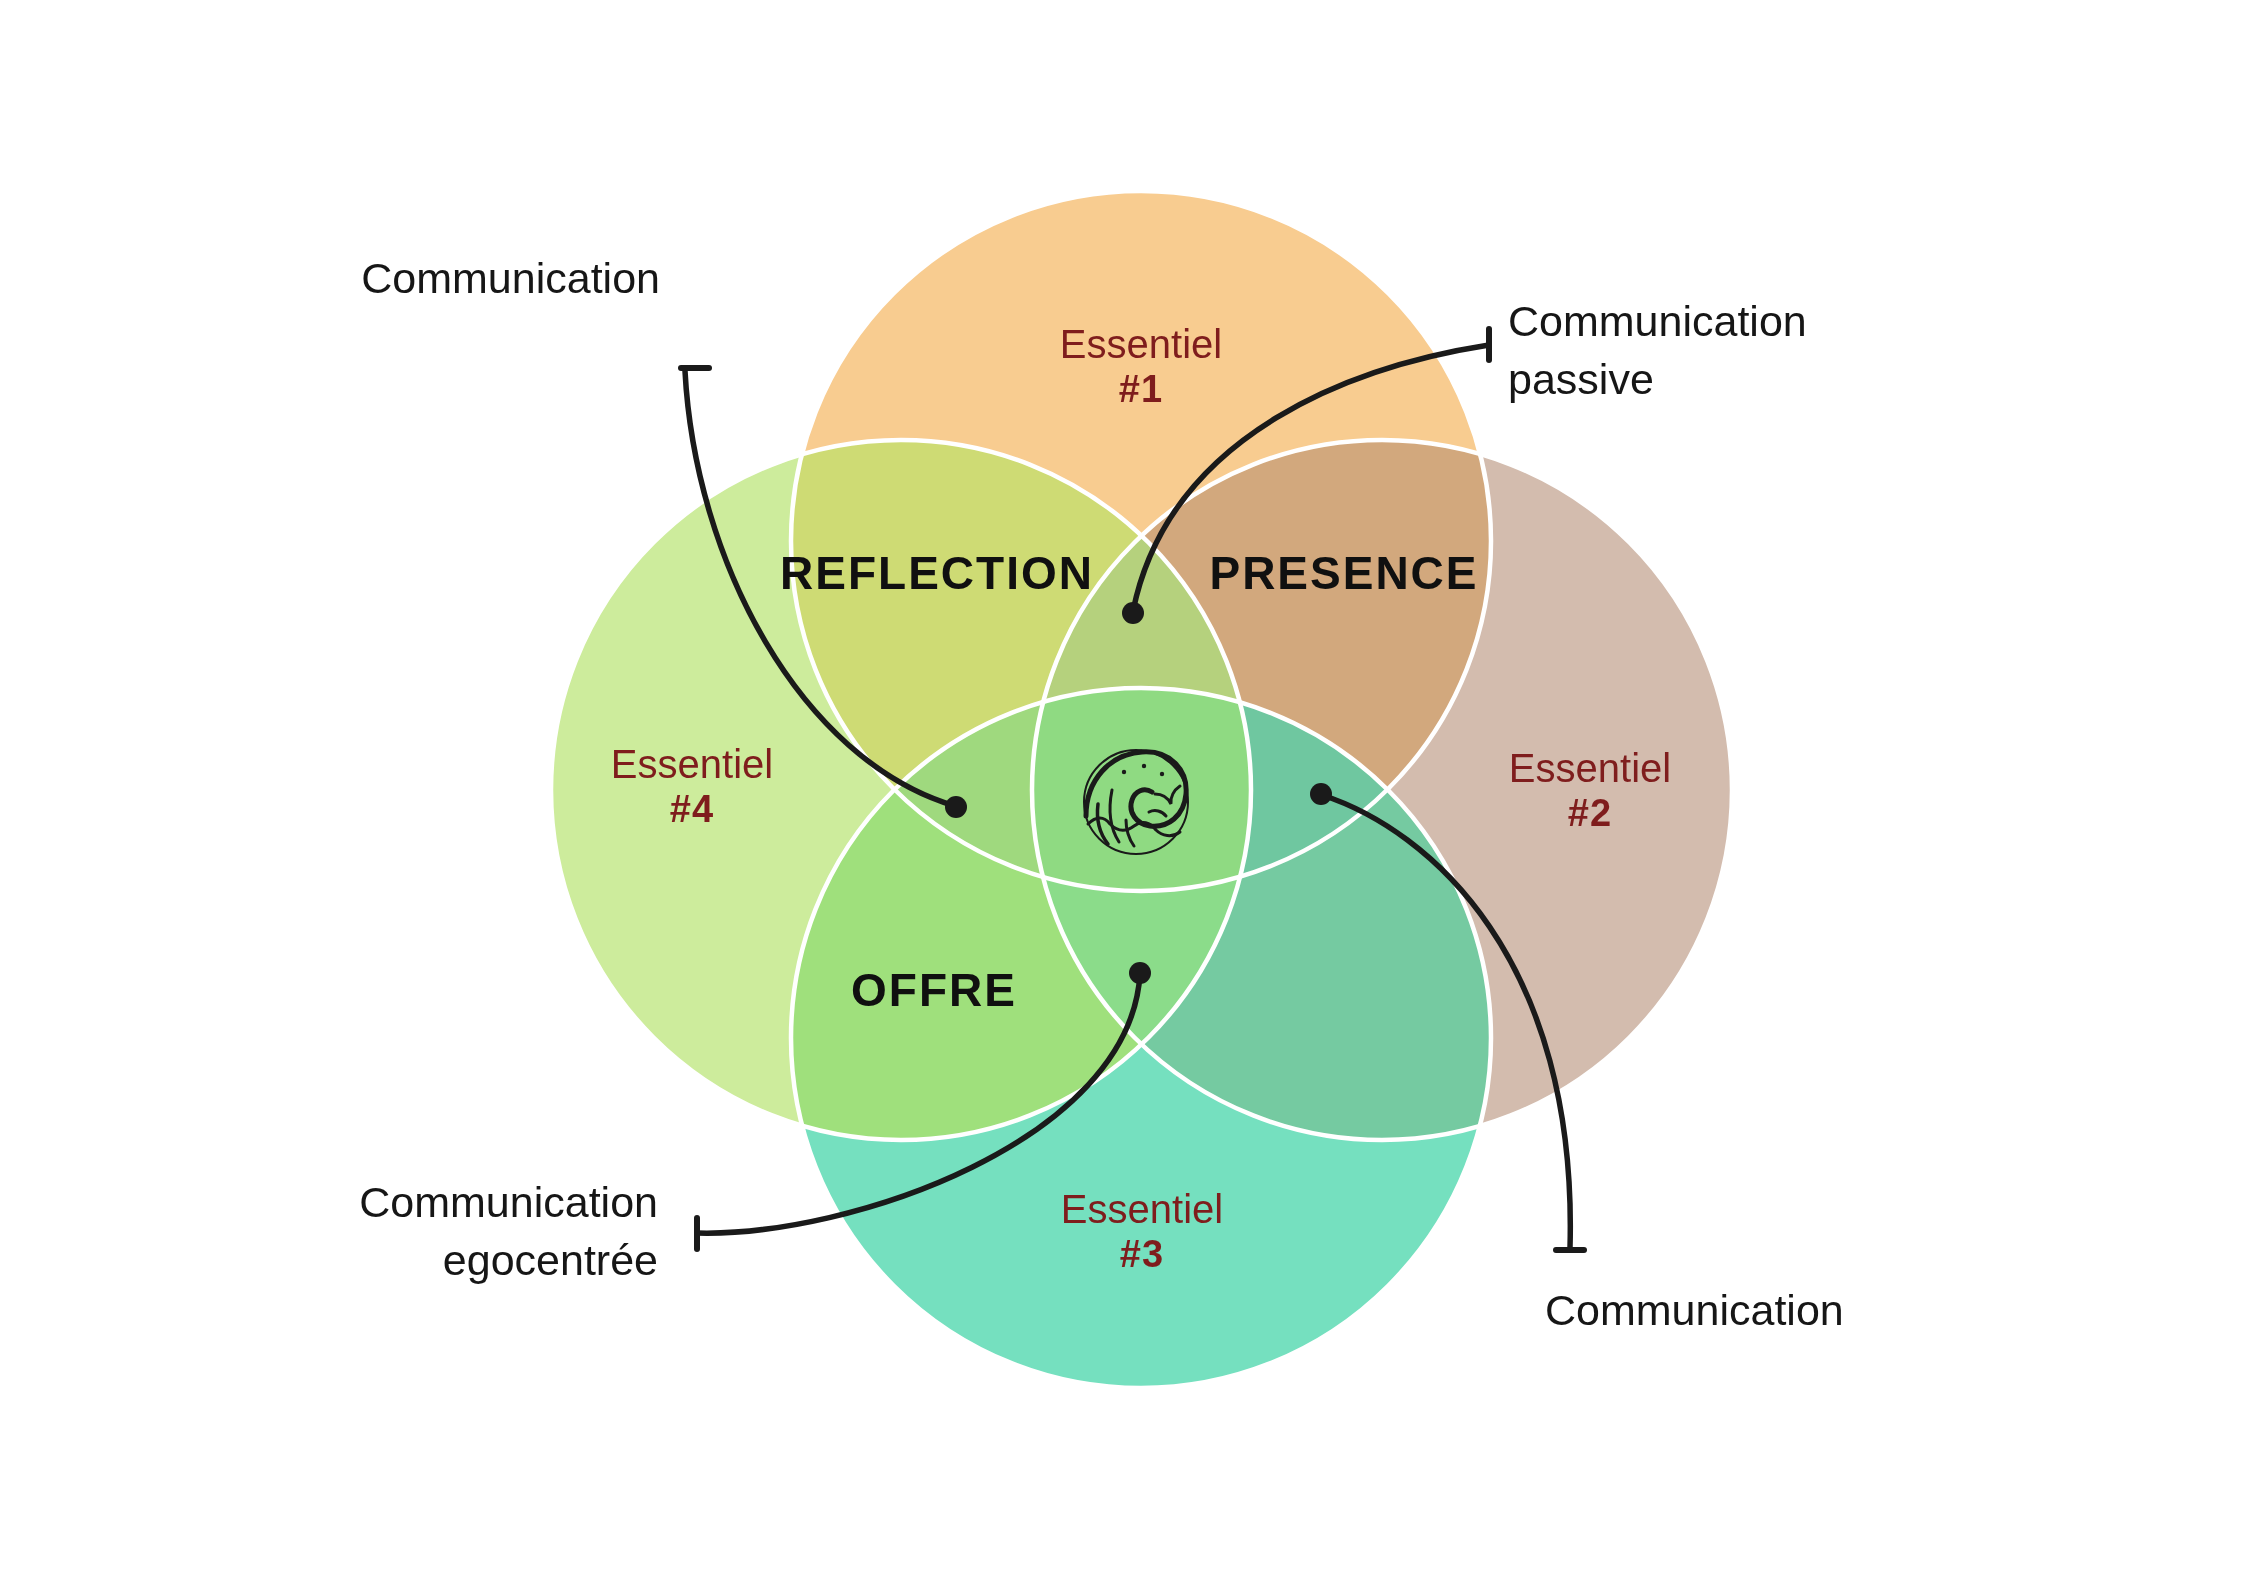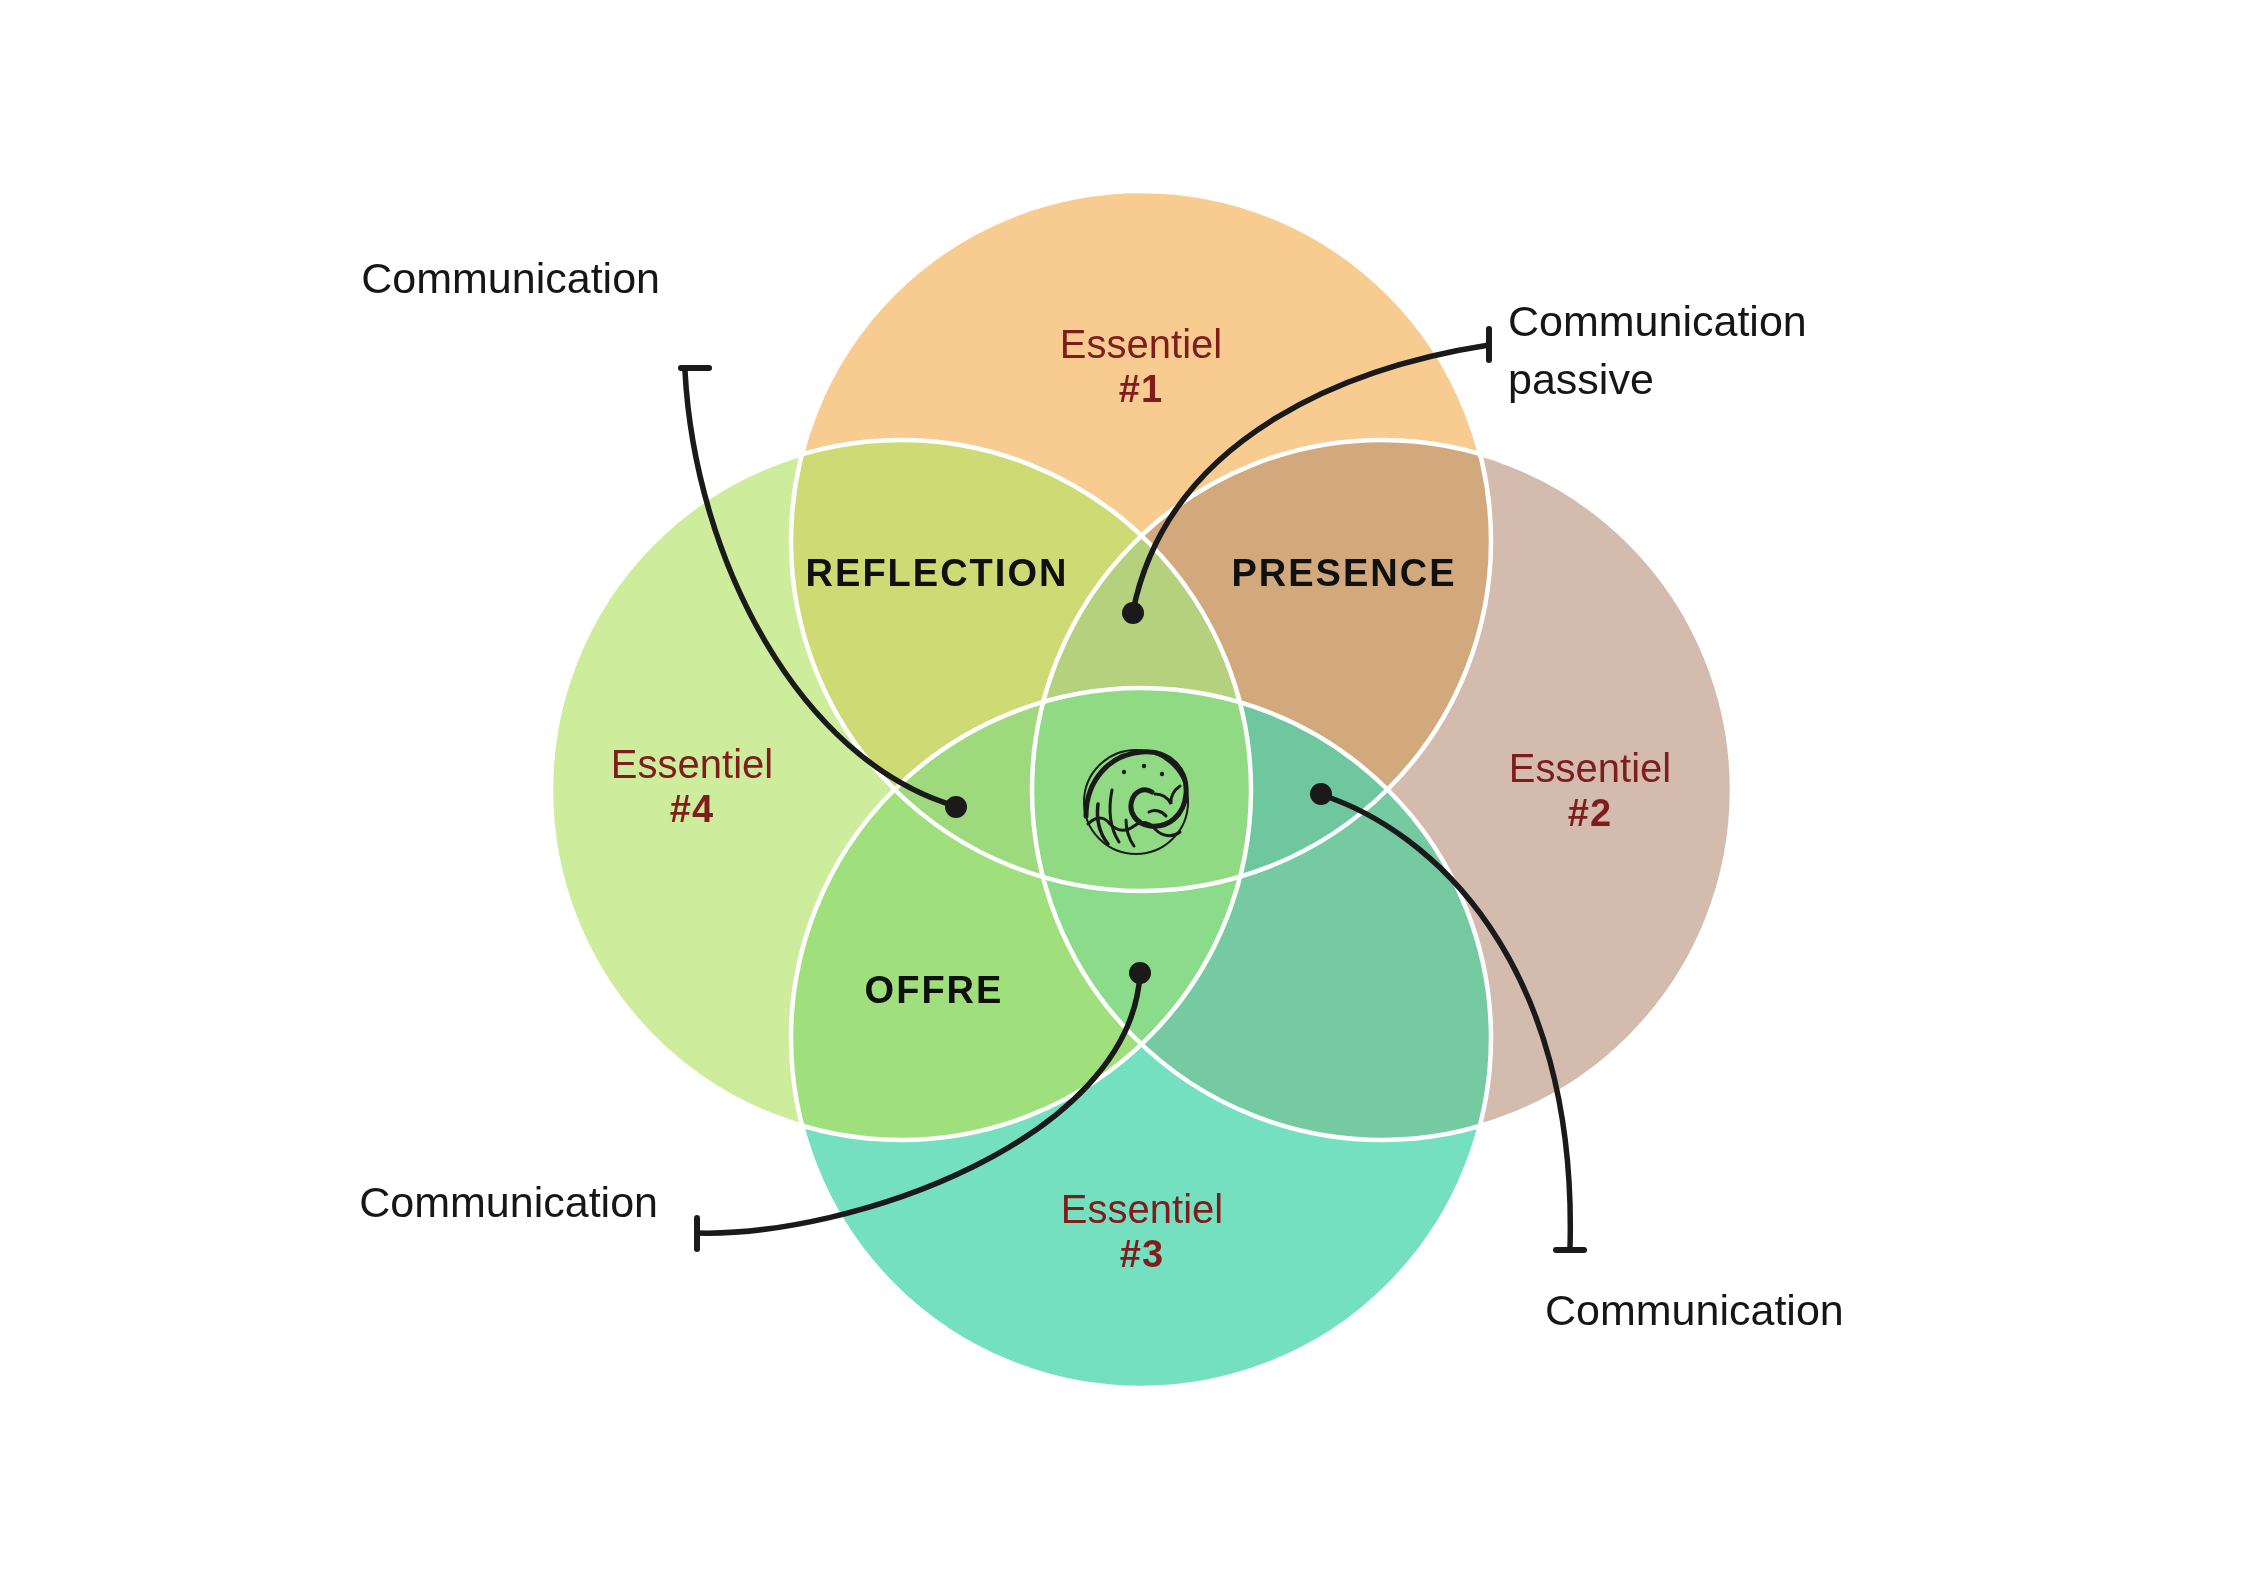--- a/index.html
+++ b/index.html
@@ -2,21 +2,21 @@
 <html><head>
 <meta charset="utf-8">
 <style>
   html,body{margin:0;padding:0;background:#ffffff;}
   .stage{position:relative;width:2245px;height:1587px;background:#ffffff;overflow:hidden;
          font-family:"Liberation Sans","DejaVu Sans",sans-serif;}
   .stage svg{position:absolute;left:0;top:0;}
   .lbl{position:absolute;color:#1c1c1c;}
   .ess{width:300px;text-align:center;font-size:40px;line-height:45px;color:#7f1d1d;}
   .ess .num{font-weight:700;font-size:38px;letter-spacing:1px;}
-  .lens{width:420px;text-align:center;font-weight:700;font-size:38px;letter-spacing:2px;
+  .lens{width:420px;text-align:center;font-weight:700;font-size:46px;letter-spacing:2px;
         color:#101010;line-height:50px;}
   .callout{font-size:43px;line-height:58px;color:#161616;}
   .callout.right{text-align:right;}
   .callout.left{text-align:left;}
 </style>
 </head>
 <body>
 
 <div class="stage">
 
@@ -146,18 +146,19 @@
 
   <div class="lbl callout right" style="right:1585px;top:249px;">
     <div>Communication</div>
   </div>
   <div class="lbl callout left" style="left:1508px;top:292px;">
     <div>Communication</div>
     <div>passive</div>
   </div>
   <div class="lbl callout right" style="right:1587px;top:1173px;">
     <div>Communication</div>
+    <div>egocentrée</div>
   </div>
   <div class="lbl callout left" style="left:1545px;top:1281px;">
     <div>Communication</div>
   </div>
 
 </div>
 
 </body></html>

